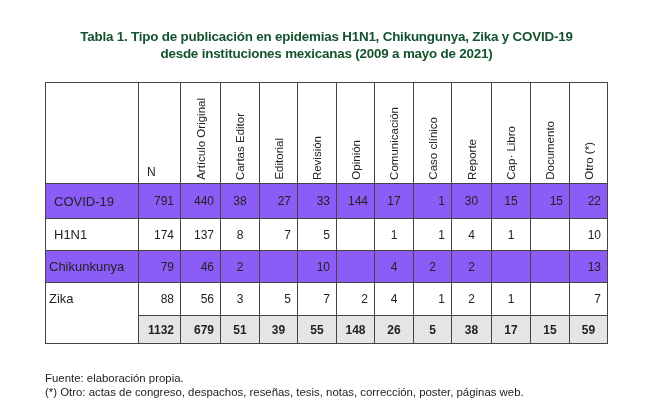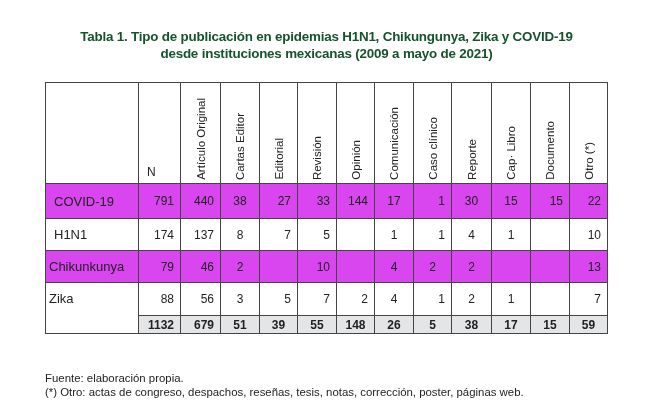--- a/index.html
+++ b/index.html
@@ -8,21 +8,21 @@
   .title div { white-space: nowrap; }
   table { position: absolute; left: 45px; top: 82px; border-collapse: collapse; table-layout: fixed; font-size: 12px; }
   td, th { border: 1.3px solid #444; padding: 0; font-weight: normal; }
   th { height: 100px; vertical-align: bottom; }
   th .v { display: inline-block; writing-mode: vertical-rl; transform: rotate(180deg); white-space: nowrap; font-size: 11.5px; padding-bottom: 2px; }
   th.n { text-align: left; padding-left: 8px; font-size: 12px; }
   th.n span { display: inline-block; padding-bottom: 4px; }
   td.num { text-align: right; padding-right: 6px; }
   td.center { text-align: center; }
   td.label { text-align: left; padding-left: 8px; font-size: 13px; }
-  tr.shade td { background: #d946ef; }
+  tr.shade td { background: #8b5cf6; }
   tr.total td { font-weight: bold; background: #e4e5e7; }
   .foot { position: absolute; left: 45px; top: 371px; font-size: 11.4px; line-height: 14px; color: #222; }
 </style>
 </head>
 <body>
 
 <div class="title">
   <div>Tabla 1. Tipo de publicación en epidemias H1N1, Chikungunya, Zika y COVID-19</div>
   <div>desde instituciones mexicanas (2009 a mayo de 2021)</div>
 </div>
@@ -114,21 +114,21 @@
       <td class="num">5</td>
       <td class="num">7</td>
       <td class="num">2</td>
       <td class="center">4</td>
       <td class="num">1</td>
       <td class="center">2</td>
       <td class="center">1</td>
       <td class="num"></td>
       <td class="num">7</td>
     </tr>
-    <tr class="total" style="height:18px">
+    <tr class="total" style="height:28px">
       <td class="num">1132</td>
       <td class="num">679</td>
       <td class="center">51</td>
       <td class="center">39</td>
       <td class="center">55</td>
       <td class="center">148</td>
       <td class="center">26</td>
       <td class="center">5</td>
       <td class="center">38</td>
       <td class="center">17</td>

